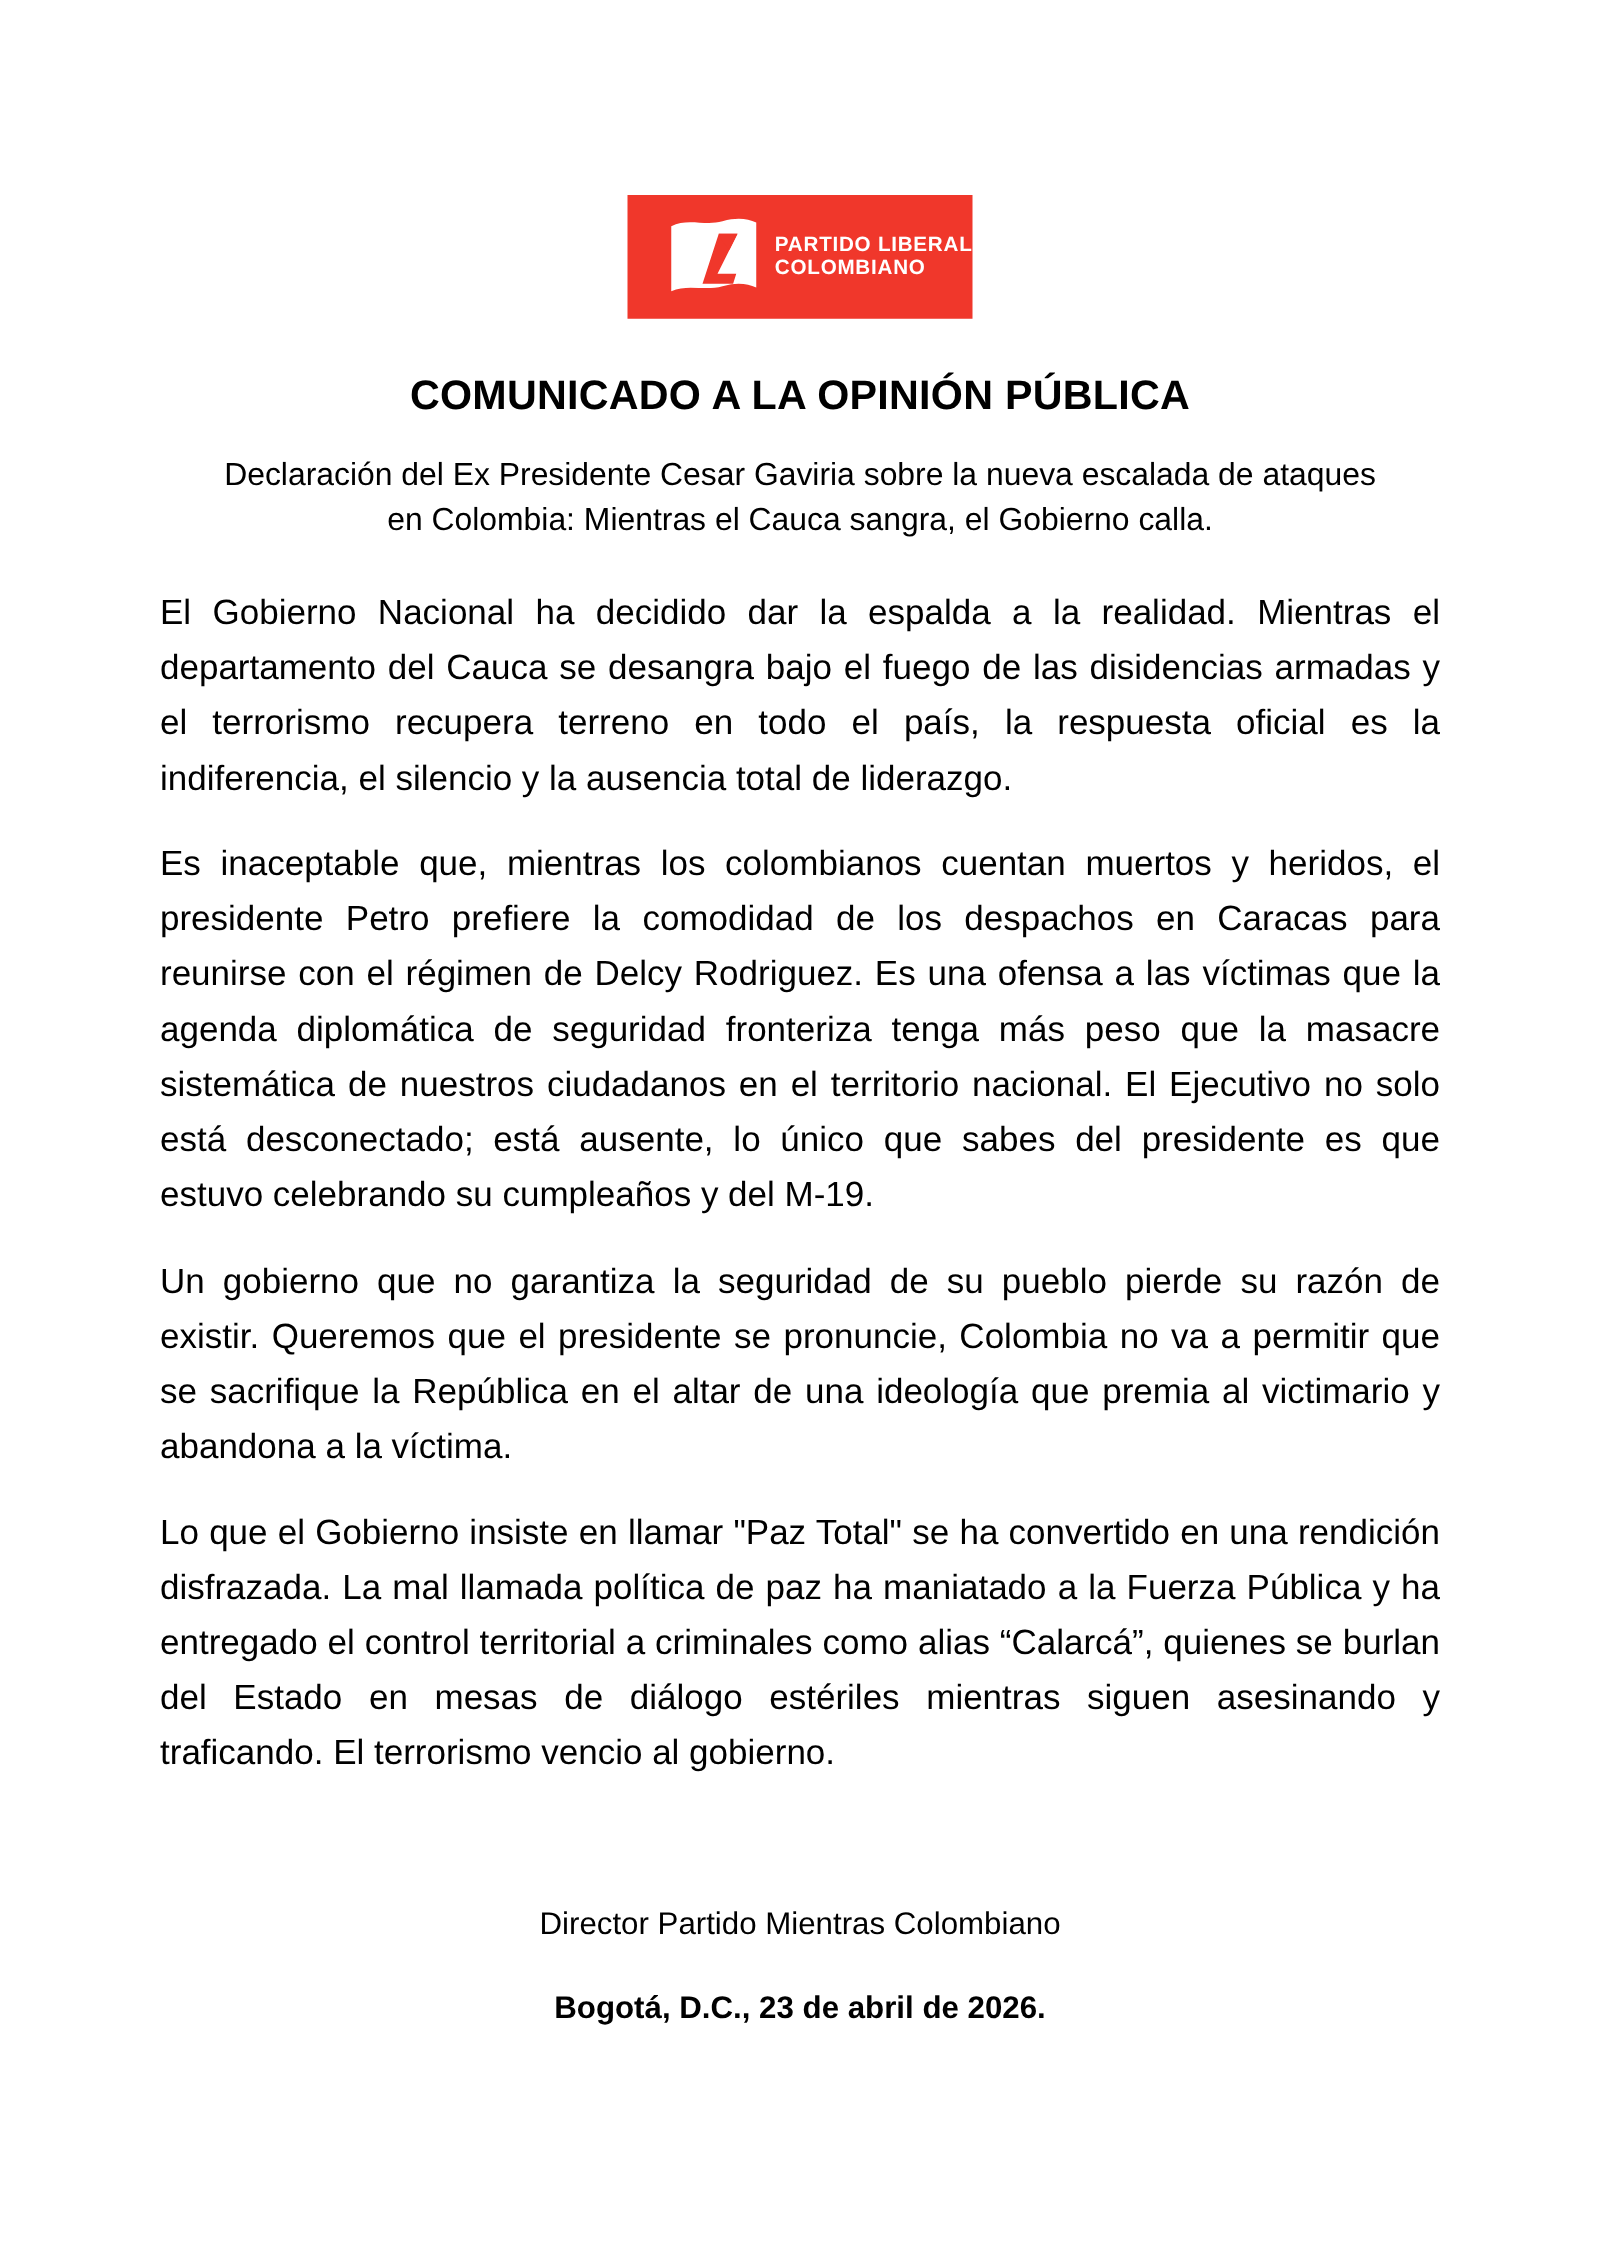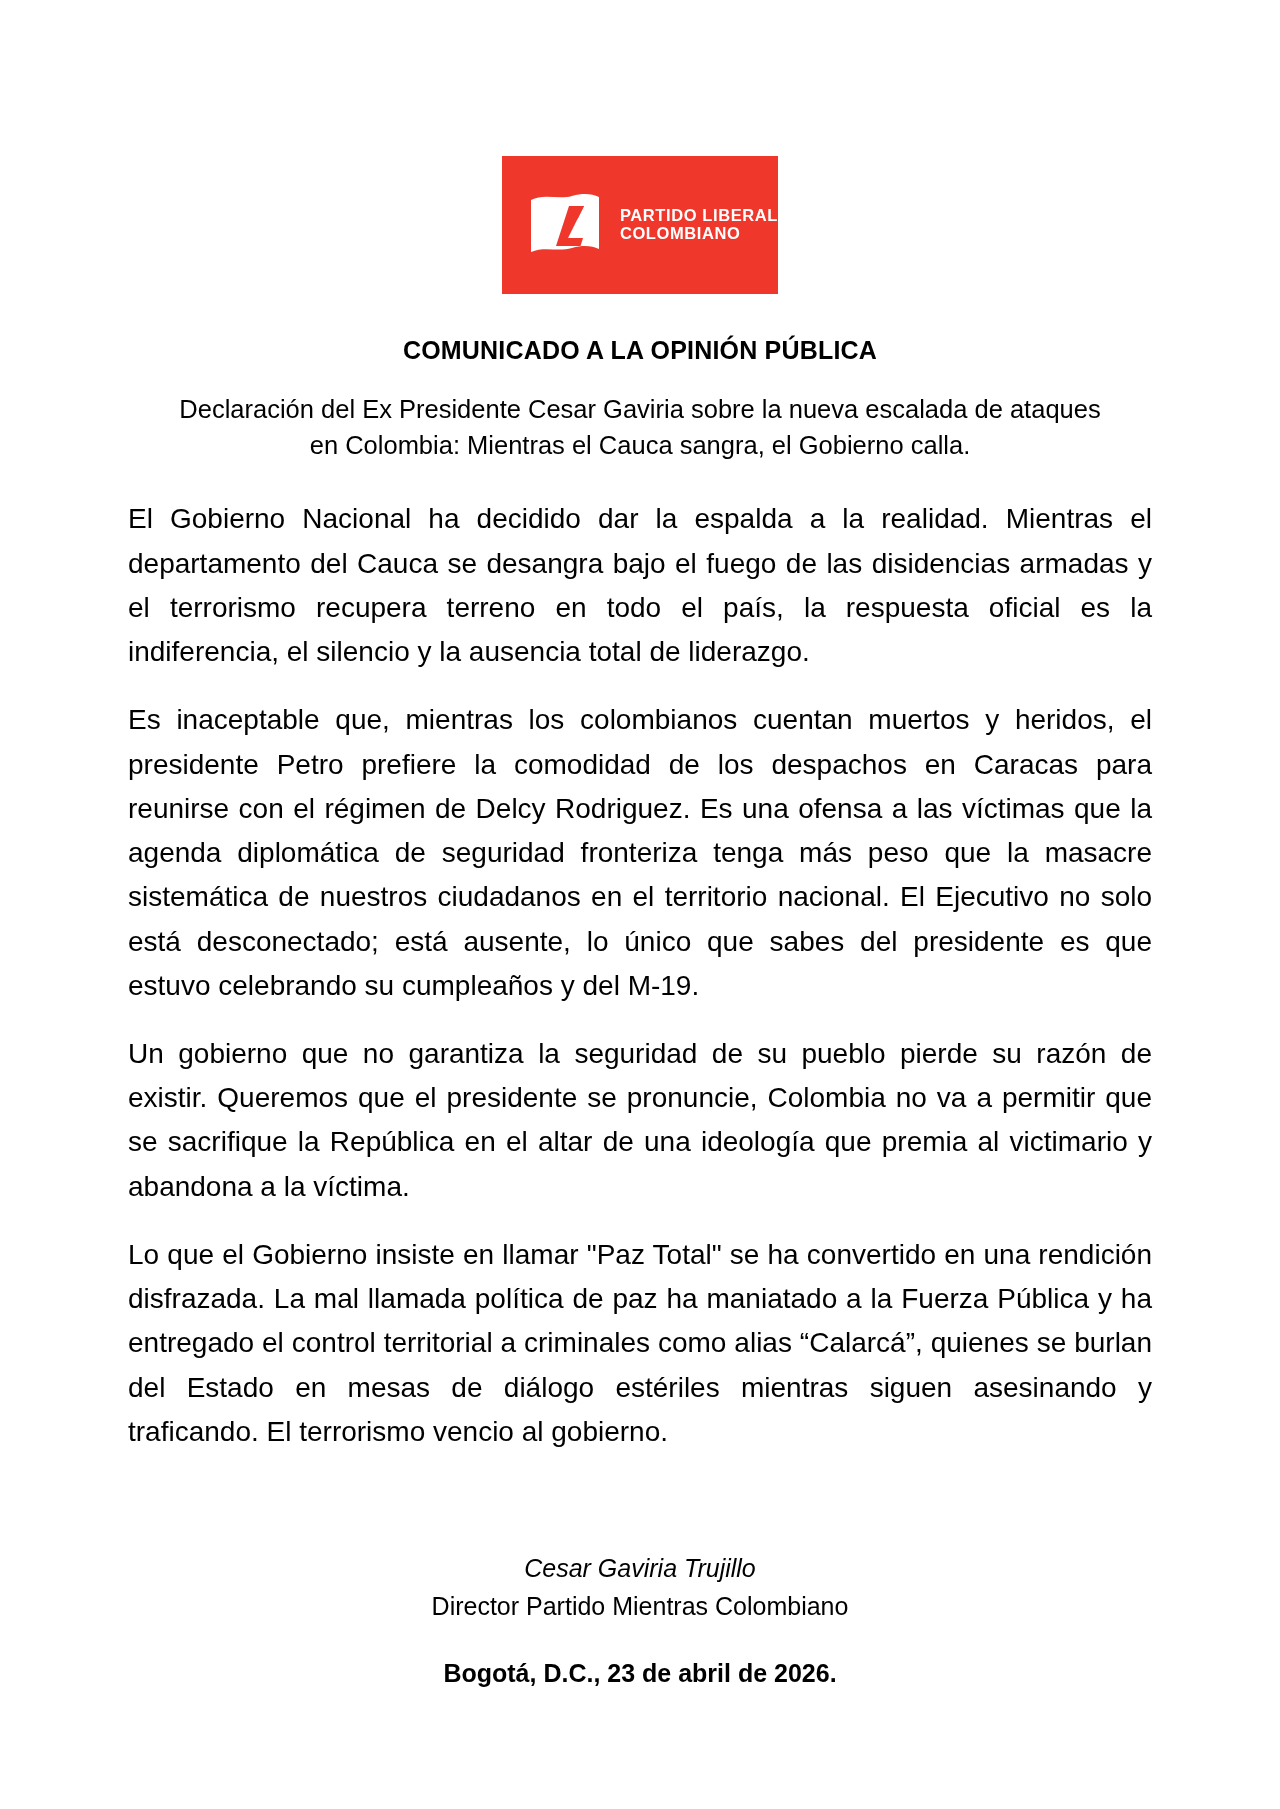--- a/index.html
+++ b/index.html
@@ -33,25 +33,25 @@
   }
 
   
   .logo-wrap {
     display: flex;
     justify-content: center;
     padding-top: 156px;
   }
   .logo-box {
     width: 276px;
-    height: 138px;
+    height: 99px;
     background: #F0372B;
     display: flex;
     align-items: center;
-    justify-content: space-between;
+    justify-content: flex-end;
     padding-left: 26px;
     box-sizing: border-box;
   }
   .logo-flag {
     width: 74px;
     height: 68px;
     flex: 0 0 auto;
     margin-right: 12px;
   }
   .logo-text {
@@ -60,21 +60,21 @@
     font-weight: bold;
     font-size: 16.5px;
     line-height: 1.08;
     letter-spacing: 0.6px;
   }
 
   
   .comunicado-title {
     text-align: center;
     font-weight: bold;
-    font-size: 25px;
+    font-size: 33px;
     letter-spacing: 0.2px;
     margin: 41px 0 0 0;
     line-height: 1.2;
   }
   .subtitle {
     text-align: center;
     font-weight: normal;
     font-size: 25.5px;
     line-height: 1.42;
     margin: 26px 0 0 0;
@@ -143,19 +143,18 @@
     <h2 class="subtitle">Declaración del Ex Presidente Cesar Gaviria sobre la nueva escalada de ataques en Colombia: Mientras el Cauca sangra, el Gobierno calla.</h2>
 
     <div class="body-text">
       <p>El Gobierno Nacional ha decidido dar la espalda a la realidad. Mientras el departamento del Cauca se desangra bajo el fuego de las disidencias armadas y el terrorismo recupera terreno en todo el país, la respuesta oficial es la indiferencia, el silencio y la ausencia total de liderazgo.</p>
       <p>Es inaceptable que, mientras los colombianos cuentan muertos y heridos, el presidente Petro prefiere la comodidad de los despachos en Caracas para reunirse con el régimen de Delcy Rodriguez. Es una ofensa a las víctimas que la agenda diplomática de seguridad fronteriza tenga más peso que la masacre sistemática de nuestros ciudadanos en el territorio nacional. El Ejecutivo no solo está desconectado; está ausente, lo único que sabes del presidente es que estuvo celebrando su cumpleaños y del M-19.</p>
       <p>Un gobierno que no garantiza la seguridad de su pueblo pierde su razón de existir. Queremos que el presidente se pronuncie, Colombia no va a permitir que se sacrifique la República en el altar de una ideología que premia al victimario y abandona a la víctima.</p>
       <p>Lo que el Gobierno insiste en llamar "Paz Total" se ha convertido en una rendición disfrazada. La mal llamada política de paz ha maniatado a la Fuerza Pública y ha entregado el control territorial a criminales como alias “Calarcá”, quienes se burlan del Estado en mesas de diálogo estériles mientras siguen asesinando y traficando. El terrorismo vencio al gobierno.</p>
     </div>
 
     <div class="signature">
-      <div class="sig-name">Cesar Gaviria Trujillo</div>
       <div class="sig-role">Director Partido Mientras Colombiano</div>
       <div class="sig-place">Bogotá, D.C., 23 de abril de 2026.</div>
     </div>
 
   </div>
 </div>
 
 </body></html>

